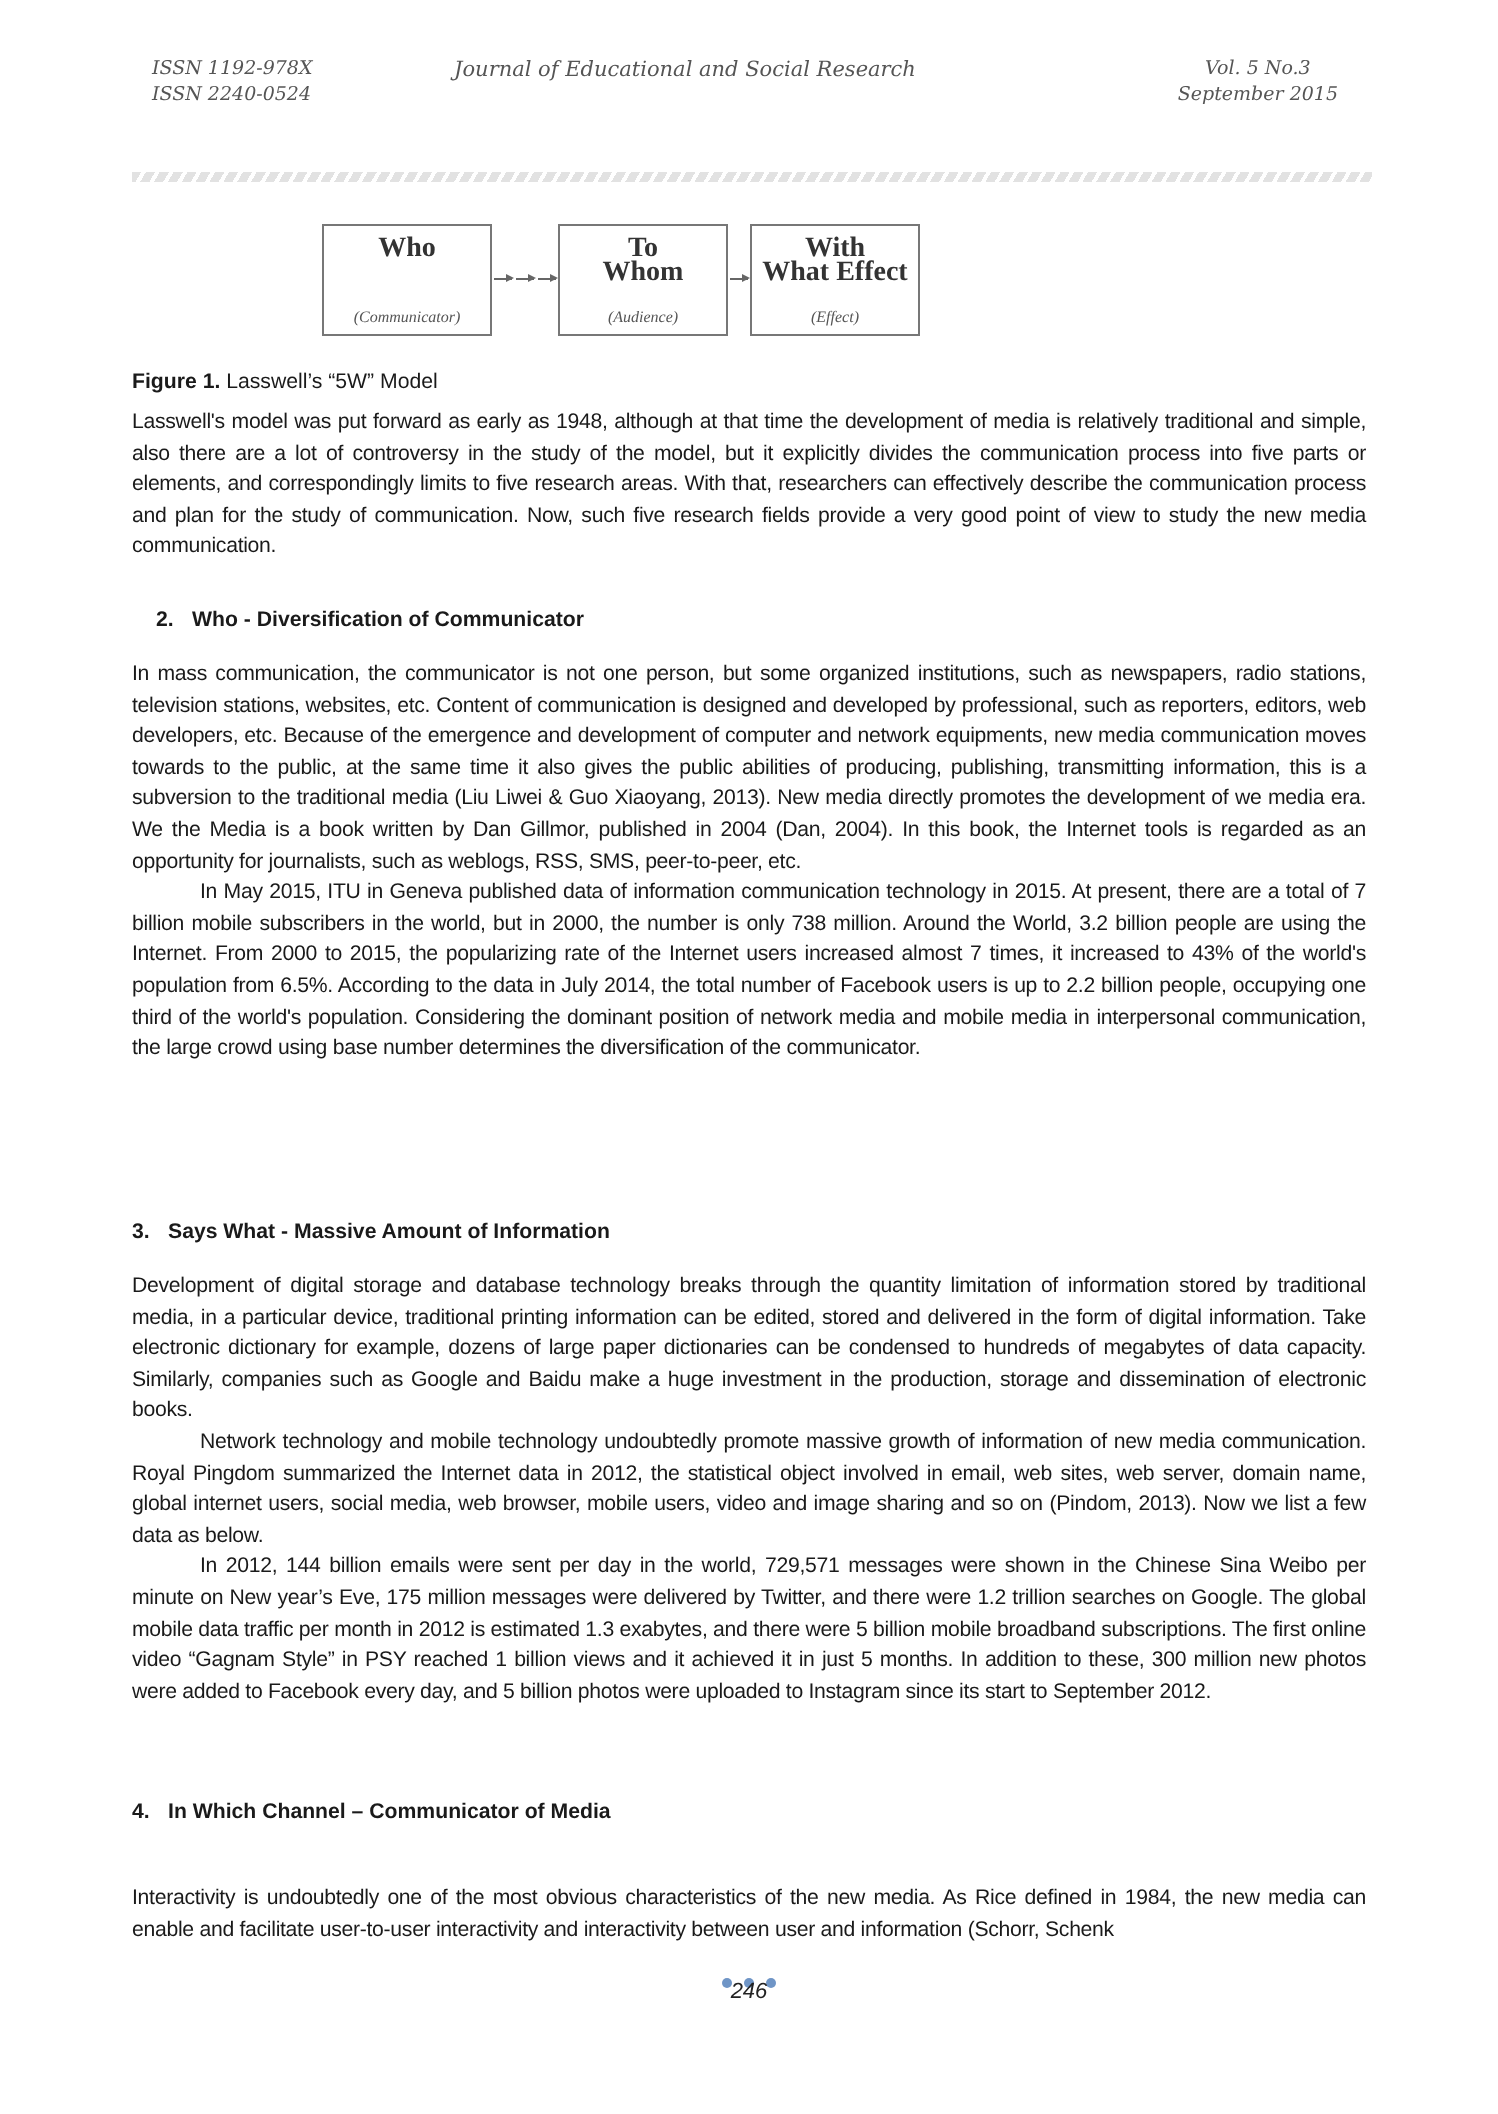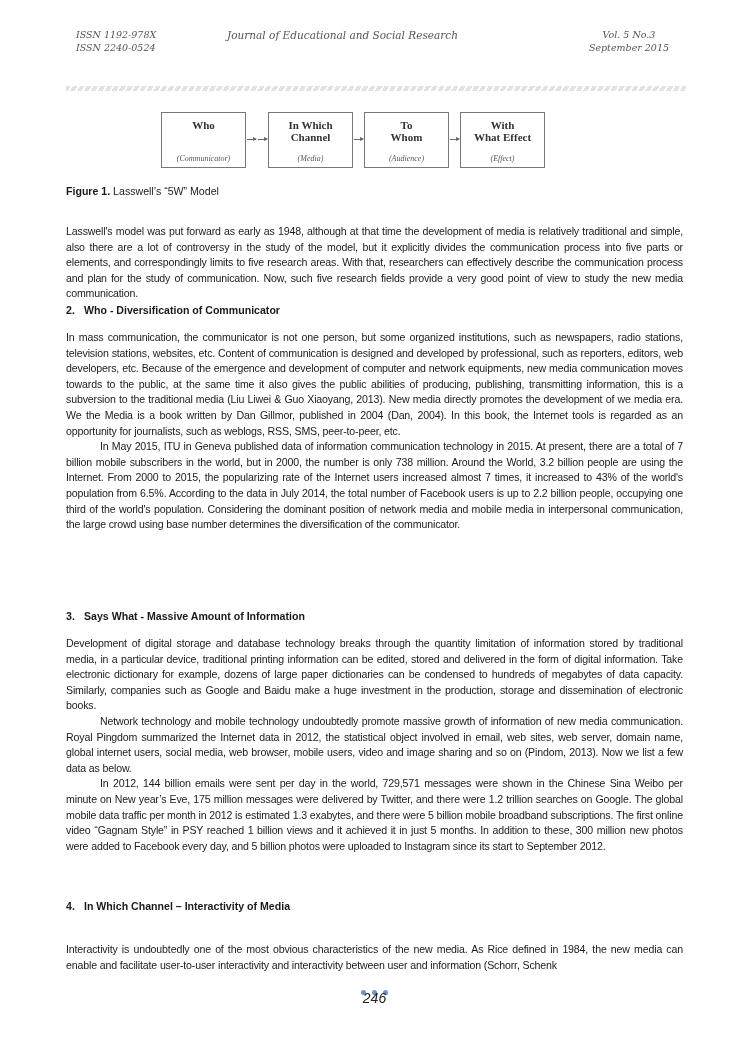--- a/index.html
+++ b/index.html
@@ -6,36 +6,36 @@
   body { width: 749px; height: 1057px; position: relative; overflow: hidden; color: #1a1a1a; }
   .hdr { position: absolute; top: 28px; left: 0; width: 749px; font-family: "DejaVu Serif", serif; font-style: italic; color: #555; font-size: 9.5px; }
   .hdr-left { position: absolute; left: 76px; top: 0; line-height: 13px; }
   .hdr-center { position: absolute; left: 0; width: 685px; text-align: center; top: 0; line-height: 15px; font-size: 10.5px; }
   .hdr-right { position: absolute; right: 80px; top: 0; text-align: center; line-height: 13px; }
   .hdr-rule { position: absolute; top: 86px; left: 66px; width: 620px; height: 5px;
     background: repeating-linear-gradient(120deg, #e2e2e2 0 4px, #ffffff 4px 6px); }
 
   .figure { position: absolute; top: 111px; left: 161px; height: 57px; display: flex; align-items: center; }
   .box { border: 1px solid #777; width: 83px; height: 54px; position: relative; font-family: "Liberation Serif", serif; text-align: center; color: #333; }
-  .box .t { font-weight: bold; font-size: 11px; line-height: 12px; position: absolute; top: 6px; left: 0; right: 0; }
+  .box .t { font-weight: bold; font-size: 14px; line-height: 12px; position: absolute; top: 6px; left: 0; right: 0; }
   .box .s { font-style: italic; font-size: 8px; position: absolute; bottom: 4px; left: 0; right: 0; color: #555; }
   .arrow { width: 9px; height: 1px; background: #666; position: relative; margin: 0 1px; }
   .arrow:after { content: ""; position: absolute; right: -1px; top: -2px; border-left: 4px solid #666; border-top: 2.5px solid transparent; border-bottom: 2.5px solid transparent; }
 
   .body-text { position: absolute; left: 66px; width: 617px; font-family: "Liberation Sans", sans-serif; font-size: 10.6px; line-height: 15.6px; text-align: justify; color: #1a1a1a; letter-spacing: -0.15px; }
   .body-text p { margin: 0; }
   .indent { text-indent: 34px; }
   .caption { position: absolute; left: 66px; top: 185px; font-family: "Liberation Sans", sans-serif; font-size: 10.6px; }
   .caption b { font-weight: bold; }
   .heading { position: absolute; left: 66px; font-family: "Liberation Sans", sans-serif; font-size: 10.6px; font-weight: bold; }
   .heading .num { display: inline-block; width: 18px; }
 
   .footer-dots { position: absolute; top: 981px; left: 0; width: 749px; text-align: center; }
   .dot { display: inline-block; width: 5px; height: 5px; border-radius: 50%; background: #6f95c6; margin: 0 3px; }
-  .pageno { position: absolute; top: 990px; left: 0; width: 749px; text-align: center; font-family: "Liberation Sans", sans-serif; font-style: italic; font-size: 14px; color: #222; }
+  .pageno { position: absolute; top: 990px; left: 0; width: 749px; text-align: center; font-family: "Liberation Sans", sans-serif; font-style: italic; font-size: 11px; color: #222; }
 </style>
 </head>
 <body>
 
 <div class="hdr">
   <div class="hdr-left">
     <div>ISSN 1192-978X</div>
     <div>ISSN 2240-0524</div>
   </div>
   <div class="hdr-center">
@@ -51,27 +51,20 @@
 <div class="figure">
   <div class="box">
     <div class="t">
         <div>Who</div>
         <div></div>
       </div>
     <div class="s">(Communicator)</div>
   </div>
   <div class="arrow"></div>
   <div class="arrow"></div>
-  <div class="box">
-    <div class="t">
-        <div>In Which</div>
-        <div>Channel</div>
-      </div>
-    <div class="s">(Media)</div>
-  </div>
   <div class="arrow"></div>
   <div class="box">
     <div class="t">
         <div>To</div>
         <div>Whom</div>
       </div>
     <div class="s">(Audience)</div>
   </div>
   <div class="arrow"></div>
   <div class="box">
@@ -80,45 +73,45 @@
         <div>What Effect</div>
       </div>
     <div class="s">(Effect)</div>
   </div>
 </div>
 
 <div class="caption">
   <b>Figure 1.</b><span> Lasswell’s “5W” Model</span>
 </div>
 
-<div class="body-text" style="top:224px;">
+<div class="body-text" style="top:204px;">
   <p>Lasswell's model was put forward as early as 1948, although at that time the development of media is relatively traditional and simple, also there are a lot of controversy in the study of the model, but it explicitly divides the communication process into five parts or elements, and correspondingly limits to five research areas. With that, researchers can effectively describe the communication process and plan for the study of communication. Now, such five research fields provide a very good point of view to study the new media communication.</p>
 </div>
 
-<div class="heading" style="top:304px;">
+<div class="heading" style="top:304px;margin-left:12px;">
   <span class="num">2.</span><span>Who - Diversification of Communicator</span>
 </div>
 
 <div class="body-text" style="top:330px;">
   <p>In mass communication, the communicator is not one person, but some organized institutions, such as newspapers, radio stations, television stations, websites, etc. Content of communication is designed and developed by professional, such as reporters, editors, web developers, etc. Because of the emergence and development of computer and network equipments, new media communication moves towards to the public, at the same time it also gives the public abilities of producing, publishing, transmitting information, this is a subversion to the traditional media (Liu Liwei &amp; Guo Xiaoyang, 2013). New media directly promotes the development of we media era. We the Media is a book written by Dan Gillmor, published in 2004 (Dan, 2004). In this book, the Internet tools is regarded as an opportunity for journalists, such as weblogs, RSS, SMS, peer-to-peer, etc.</p>
   <p class="indent">In May 2015, ITU in Geneva published data of information communication technology in 2015. At present, there are a total of 7 billion mobile subscribers in the world, but in 2000, the number is only 738 million. Around the World, 3.2 billion people are using the Internet. From 2000 to 2015, the popularizing rate of the Internet users increased almost 7 times, it increased to 43% of the world's population from  6.5%. According to the data in July 2014, the total number of Facebook users is up to 2.2 billion people, occupying one third of the world's population. Considering the dominant position of network media and mobile media in interpersonal communication, the large crowd using base number determines the diversification of the communicator.</p>
 </div>
 
 <div class="heading" style="top:610px;">
   <span class="num">3.</span><span>Says What - Massive Amount of Information</span>
 </div>
 
 <div class="body-text" style="top:636px;">
   <p>Development of digital storage and database technology breaks through the quantity limitation of information stored by traditional media,  in a particular device, traditional printing information can be edited, stored and delivered in the form of digital information. Take electronic dictionary for example, dozens of large paper dictionaries can be condensed to hundreds of megabytes of data capacity. Similarly, companies such as Google and Baidu make a huge investment in the production, storage and dissemination of electronic books.</p>
   <p class="indent">Network technology and mobile technology undoubtedly promote massive growth of information of new media communication. Royal Pingdom summarized the Internet data in 2012, the statistical object involved in email, web sites, web server, domain name, global internet users, social media, web browser, mobile users, video and image sharing and so on (Pindom, 2013). Now we list a few data as below.</p>
   <p class="indent">In 2012, 144 billion emails were sent per day in the world, 729,571 messages were shown in the Chinese Sina Weibo per minute on New year’s Eve, 175 million messages were delivered by Twitter, and there were 1.2 trillion searches on Google. The global mobile data traffic per month in 2012 is estimated 1.3 exabytes, and there were 5 billion mobile broadband subscriptions. The first online video “Gagnam Style” in PSY reached 1 billion views and it achieved it in just 5 months. In addition to these, 300 million new photos were added to Facebook every day, and 5 billion photos were uploaded to Instagram since its start to September 2012.</p>
 </div>
 
 <div class="heading" style="top:900px;">
-  <span class="num">4.</span><span>In Which Channel – Interactivity of Media</span>
+  <span class="num">4.</span><span>In Which Channel – Communicator of Media</span>
 </div>
 
 <div class="body-text" style="top:926px;margin-top:16px;">
   <p>Interactivity is undoubtedly one of the most obvious characteristics of the new media. As Rice defined in 1984, the new media can enable and facilitate user-to-user interactivity and interactivity between user and information (Schorr, Schenk</p>
 </div>
 
 <div class="footer-dots">
   <span class="dot" style="background: rgb(111, 149, 198);"></span><span class="dot" style="background: rgb(111, 149, 198);"></span><span class="dot" style="background: rgb(111, 149, 198);"></span>
 </div>
 <div class="pageno">246</div>

